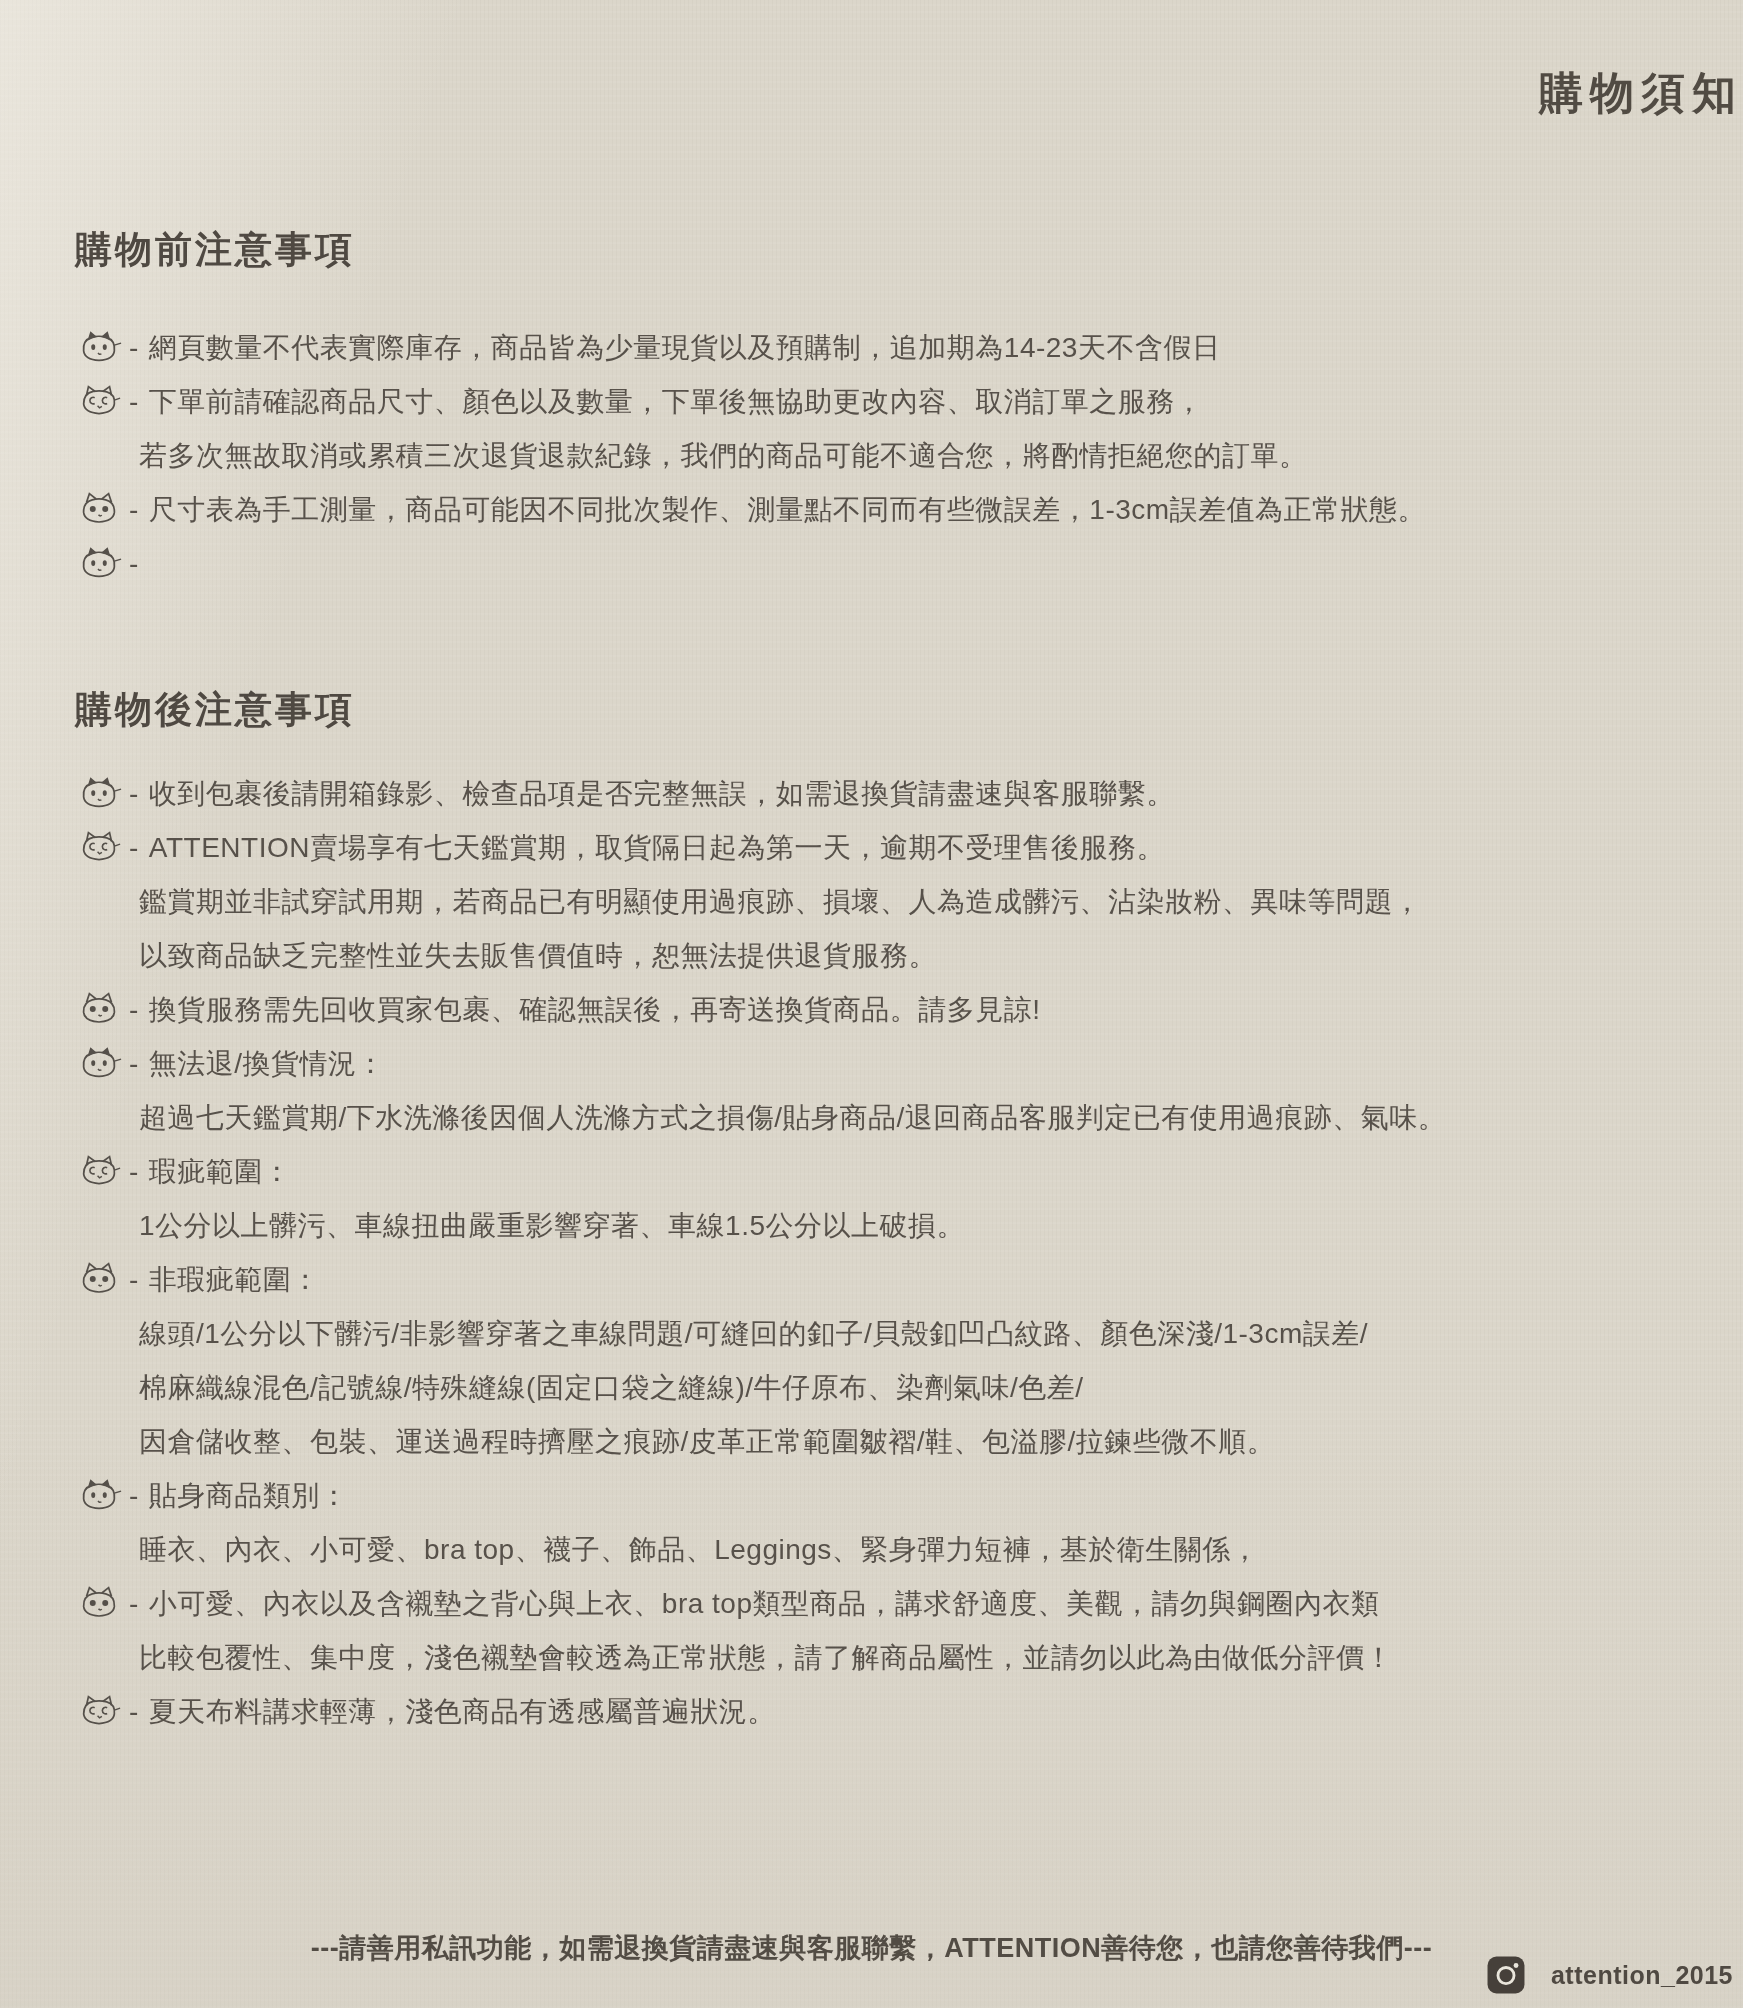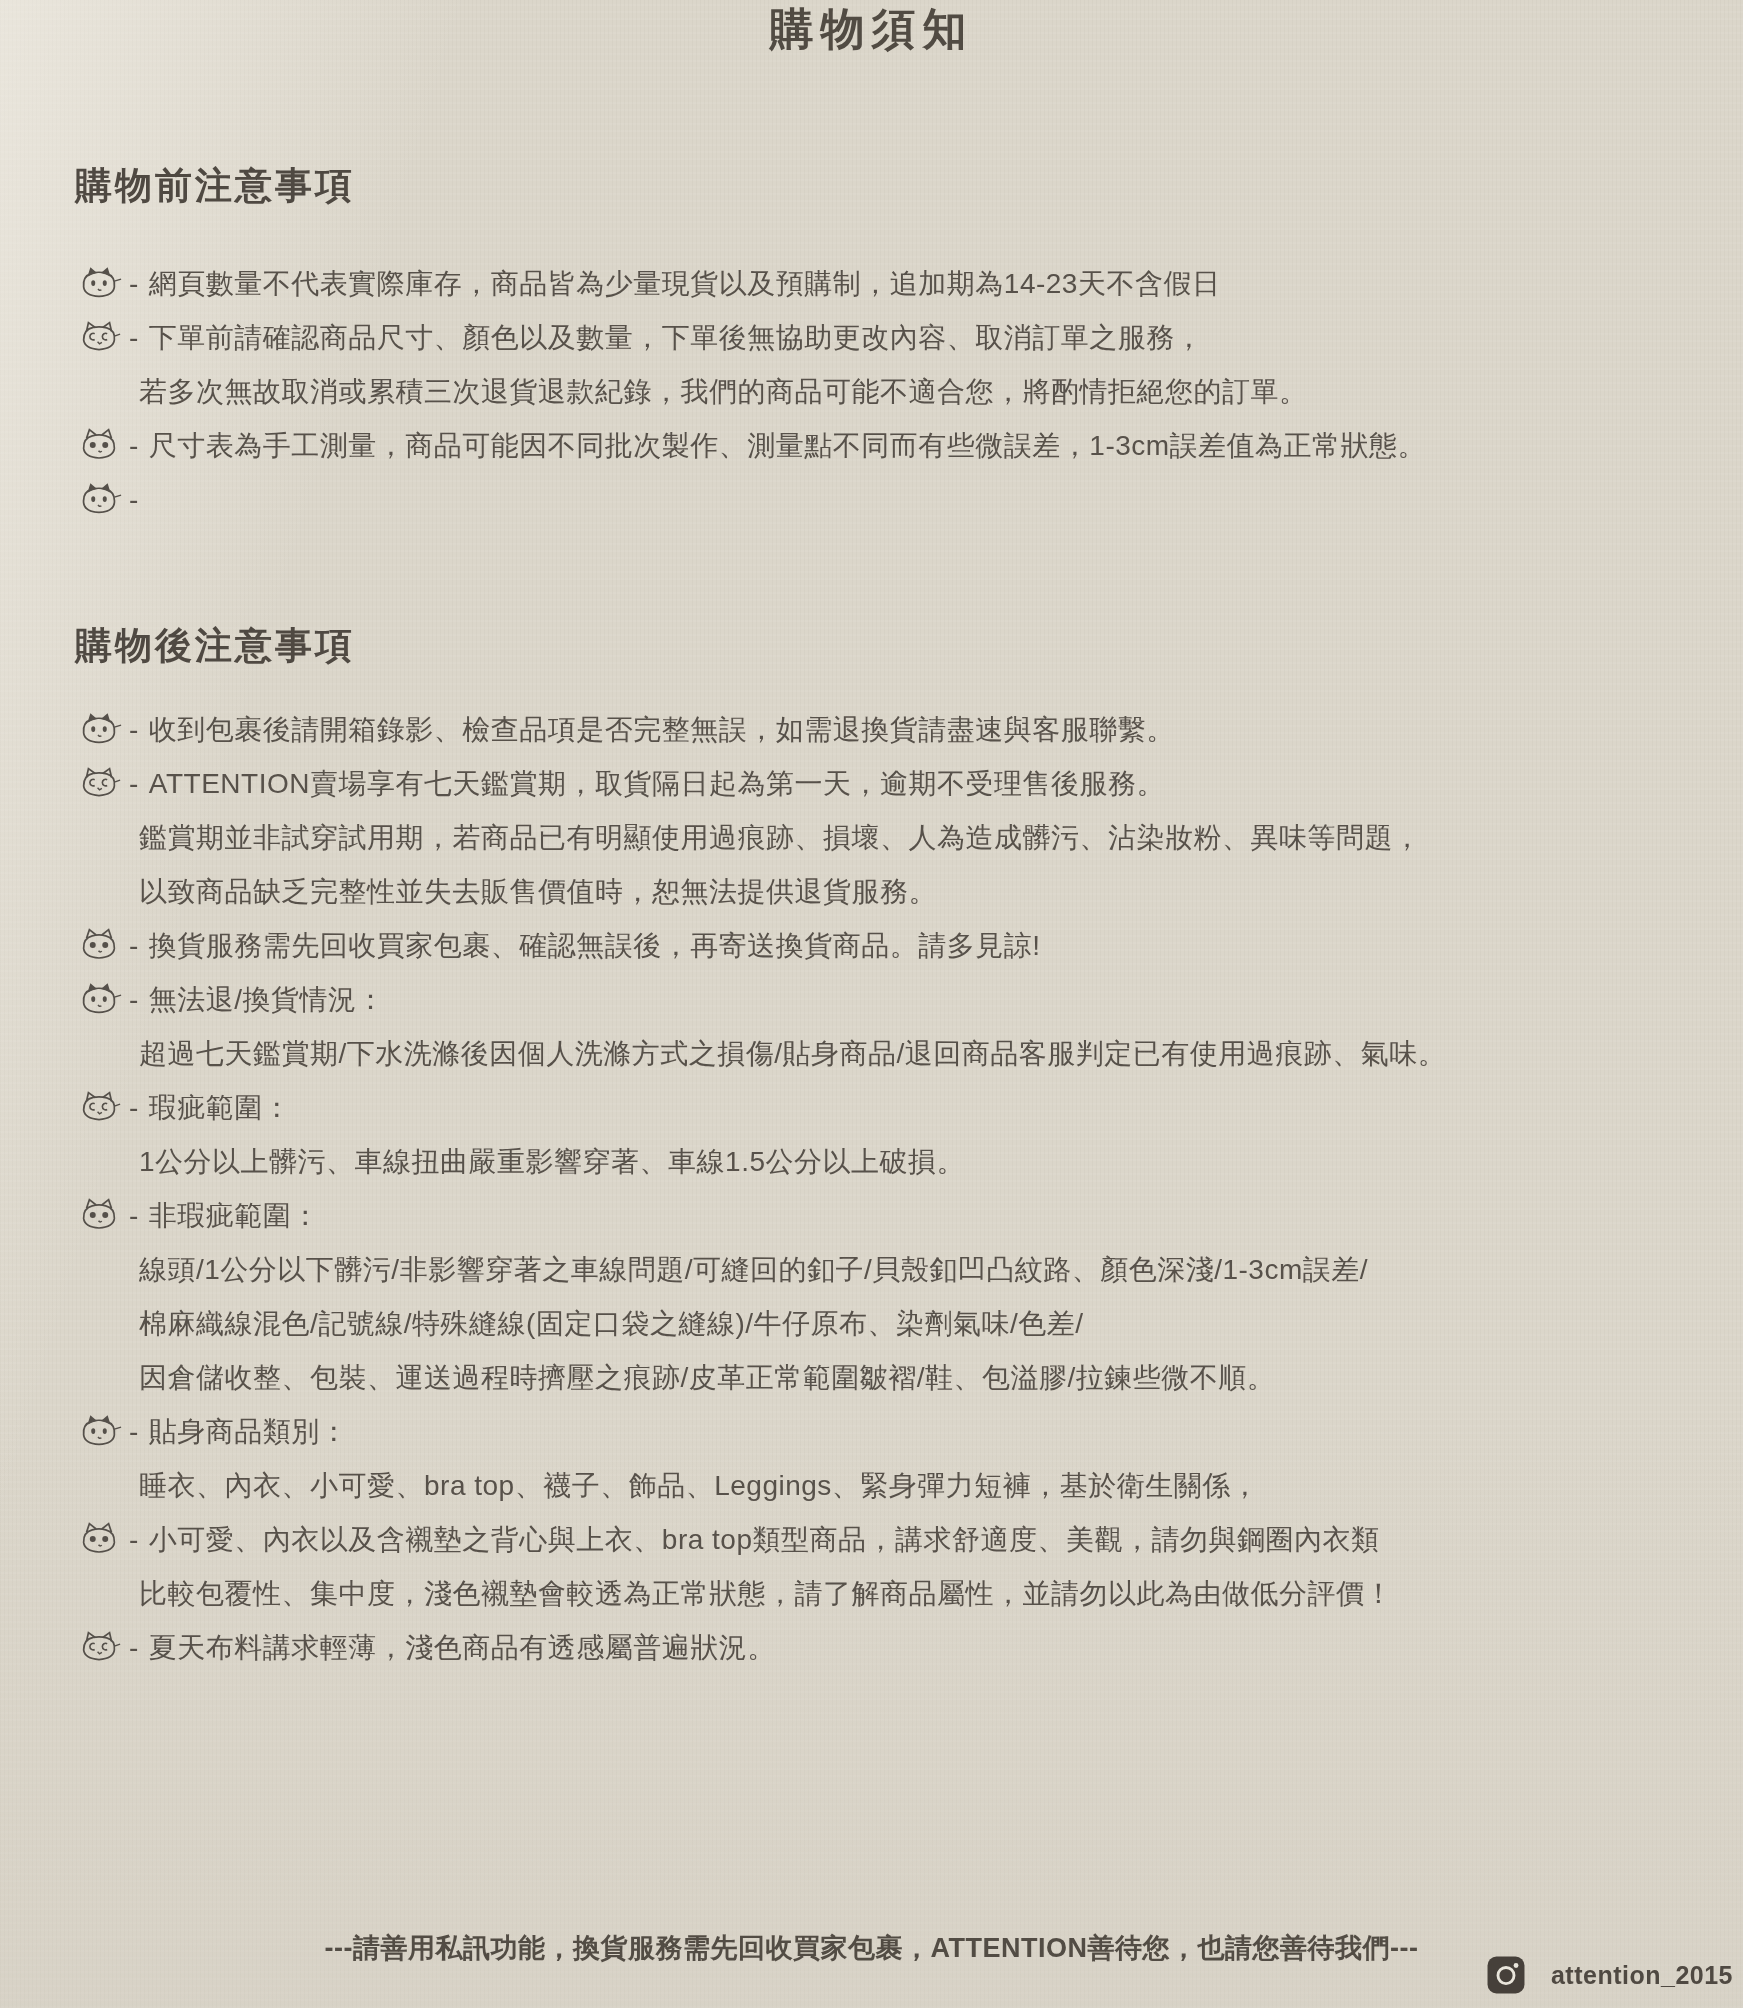--- a/index.html
+++ b/index.html
@@ -10,21 +10,22 @@
     background-image:
       linear-gradient(107deg, rgba(248,245,238,0.50) 0%, rgba(248,245,238,0) 20%),
       linear-gradient(0deg, rgba(210,204,192,0.35) 0%, rgba(0,0,0,0) 30%),
       repeating-linear-gradient(90deg, rgba(120,110,95,0.045) 0 1px, rgba(0,0,0,0) 1px 4px),
       repeating-linear-gradient(0deg, rgba(255,255,255,0.05) 0 2px, rgba(0,0,0,0) 2px 7px);
     font-family:"Liberation Sans","DejaVu Sans",sans-serif;
     color:#57514a;
     overflow:hidden;
   }
   .title{
-    text-align:center;
+    padding-top:64px;
+    text-align:right;
     font-size:44px;
     font-weight:bold;
     letter-spacing:7px;
     color:#514b43;
   }
   .content{padding:0 40px 0 63px;margin-left:12px;}
   .section-heading{
     font-size:37px;
     font-weight:bold;
     letter-spacing:3px;
@@ -254,21 +255,21 @@
     <div class="row bullet">
       <svg class="cat">
           <use href="#cat-sleepy"></use>
         </svg>
       <span class="dash">-</span>
       <span class="txt">夏天布料講求輕薄，淺色商品有透感屬普遍狀況。</span>
     </div>
 
   </div>
 
-  <div class="footer-note">---請善用私訊功能，換貨服務需先回收買家包裹，ATTENTION善待您，也請您善待我們---</div>
+  <div class="footer-note">---請善用私訊功能，如需退換貨請盡速與客服聯繫，ATTENTION善待您，也請您善待我們---</div>
 
   <div class="ig-badge">
     <svg viewBox="0 0 36 36">
         <use href="#ig"></use>
       </svg>
     <span class="ig-handle">attention_2015</span>
   </div>
 
 </div>
 

